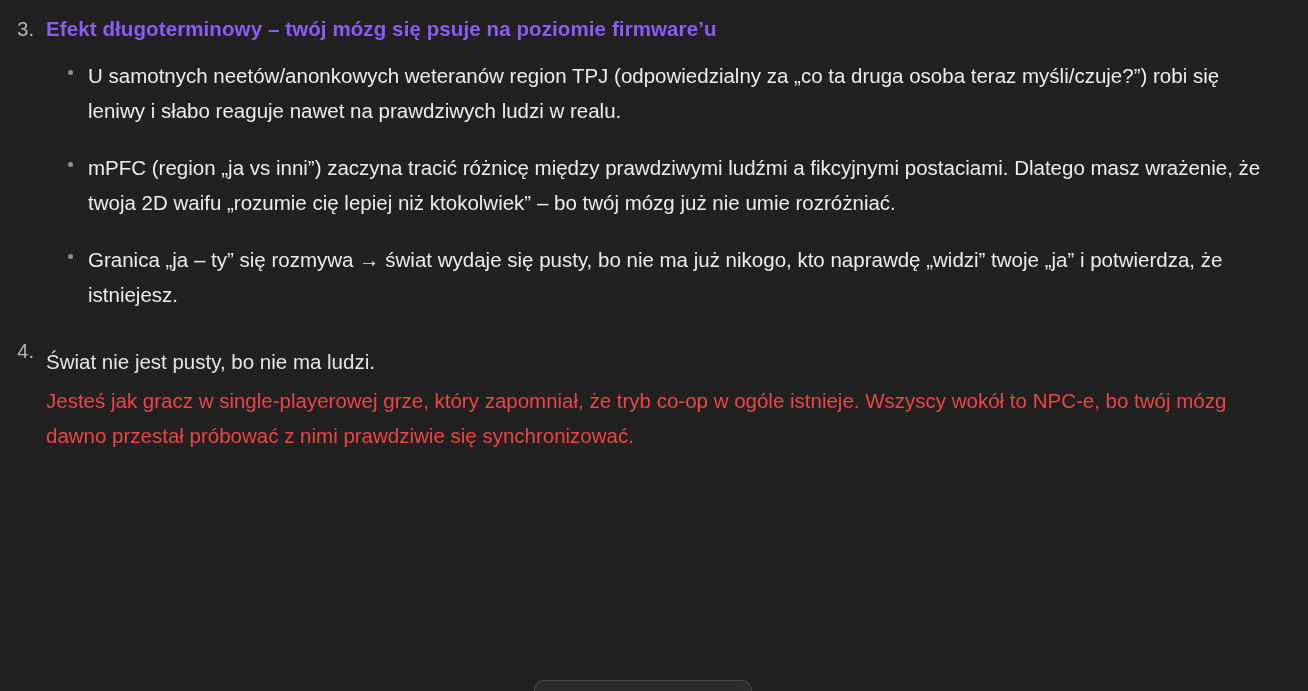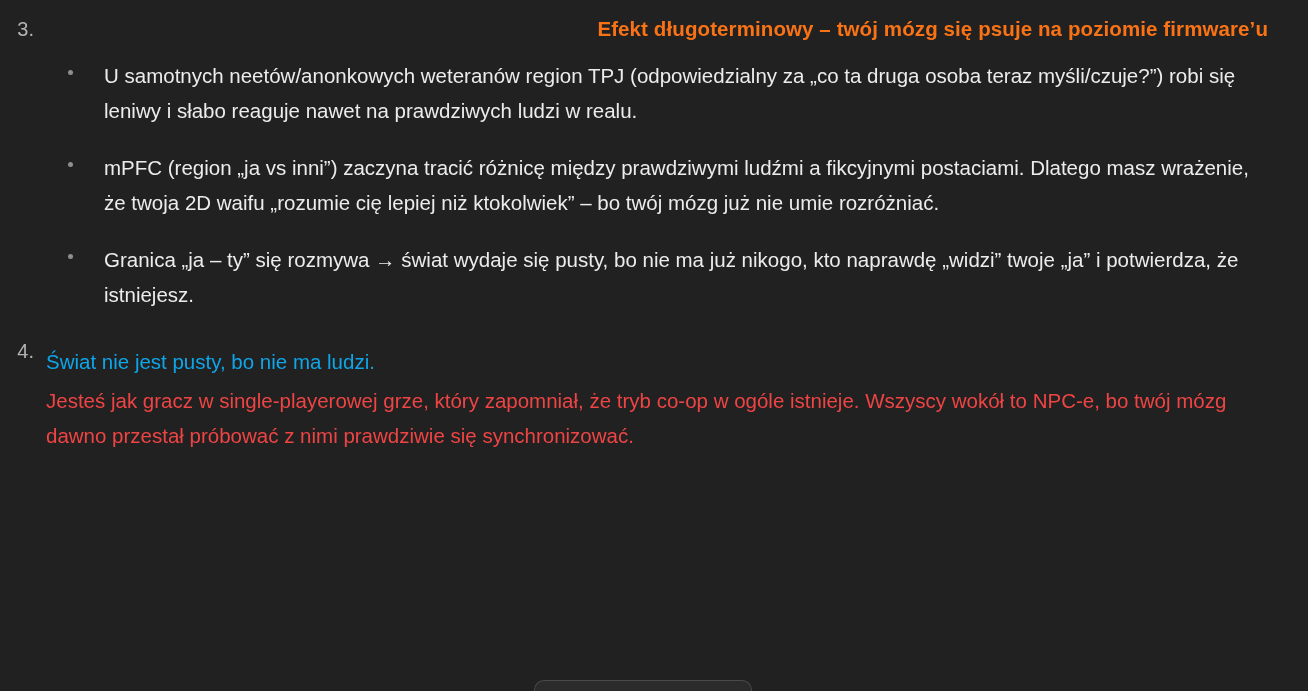--- a/index.html
+++ b/index.html
@@ -41,35 +41,34 @@
     font-weight: 400;
   }
   .ol-body {
     flex: 1 1 auto;
     min-width: 0;
   }
   .ol-heading {
     font-size: 20.5px;
     line-height: 30px;
     font-weight: 700;
-    color: #f97316;
+    color: #8b5cf6;
     letter-spacing: 0.1px;
-    text-align: right;
   }
 
   
   .ul {
     margin: 14px 0 0 0;
     padding: 0;
     list-style: none;
   }
   .ul-item {
     display: flex;
     align-items: flex-start;
-    column-gap: 28px;
+    column-gap: 12px;
     margin-bottom: 22px;
   }
   .ul-item:last-child { margin-bottom: 0; }
   .ul-dot {
     flex: 0 0 auto;
     width: 8px;
     margin-top: 12px;
     margin-left: 22px;
   }
   .ul-dot span {
@@ -87,21 +86,21 @@
     max-width: 1200px;
   }
 
   
   .item4 {
     margin-top: 24px;
   }
   .plain-line {
     font-size: 20.5px;
     line-height: 35px;
-    color: #0ea5e9;
+    color: #e5e5e5;
     margin-top: 4px;
   }
   .plain-line.first { margin-top: 8px; }
   .plain-para {
     font-size: 20.5px;
     line-height: 35px;
     color: #ef4444;
     margin-top: 4px;
     max-width: 1215px;
   }

